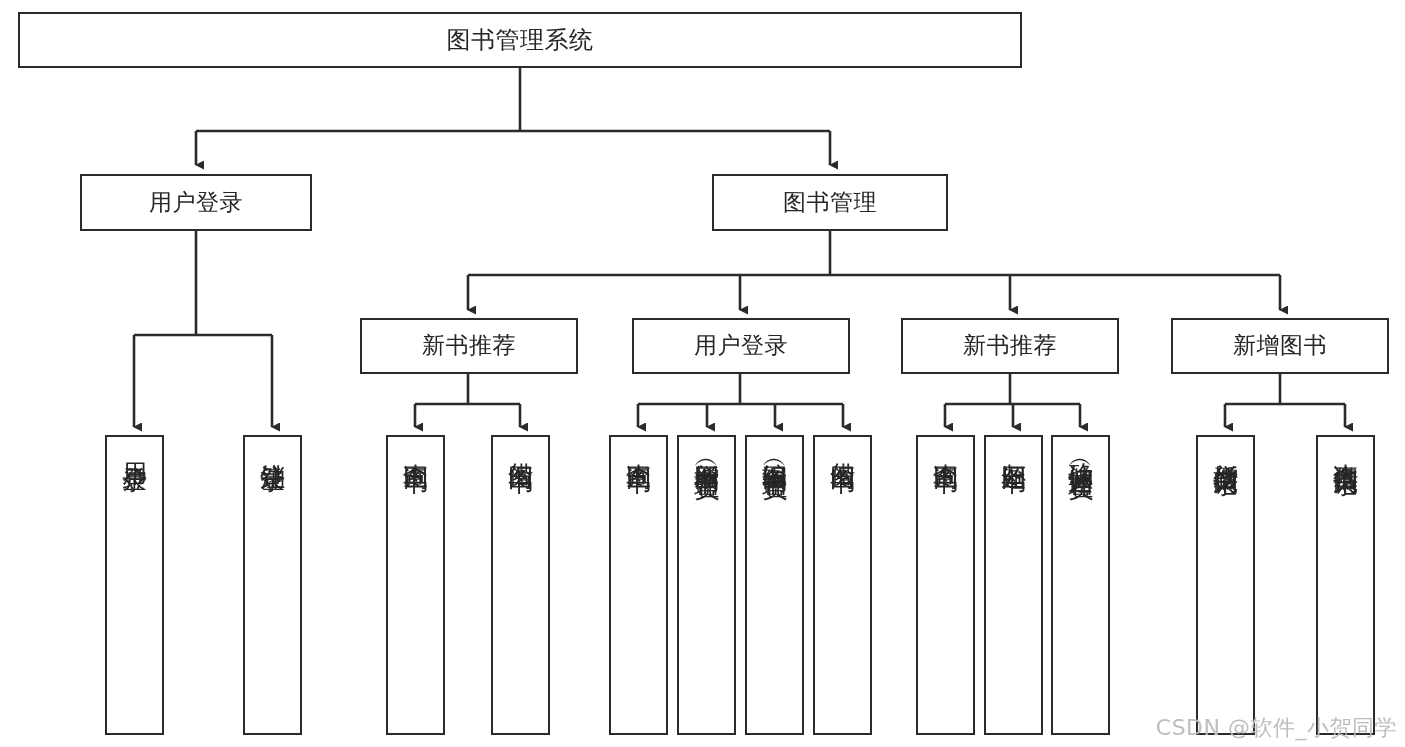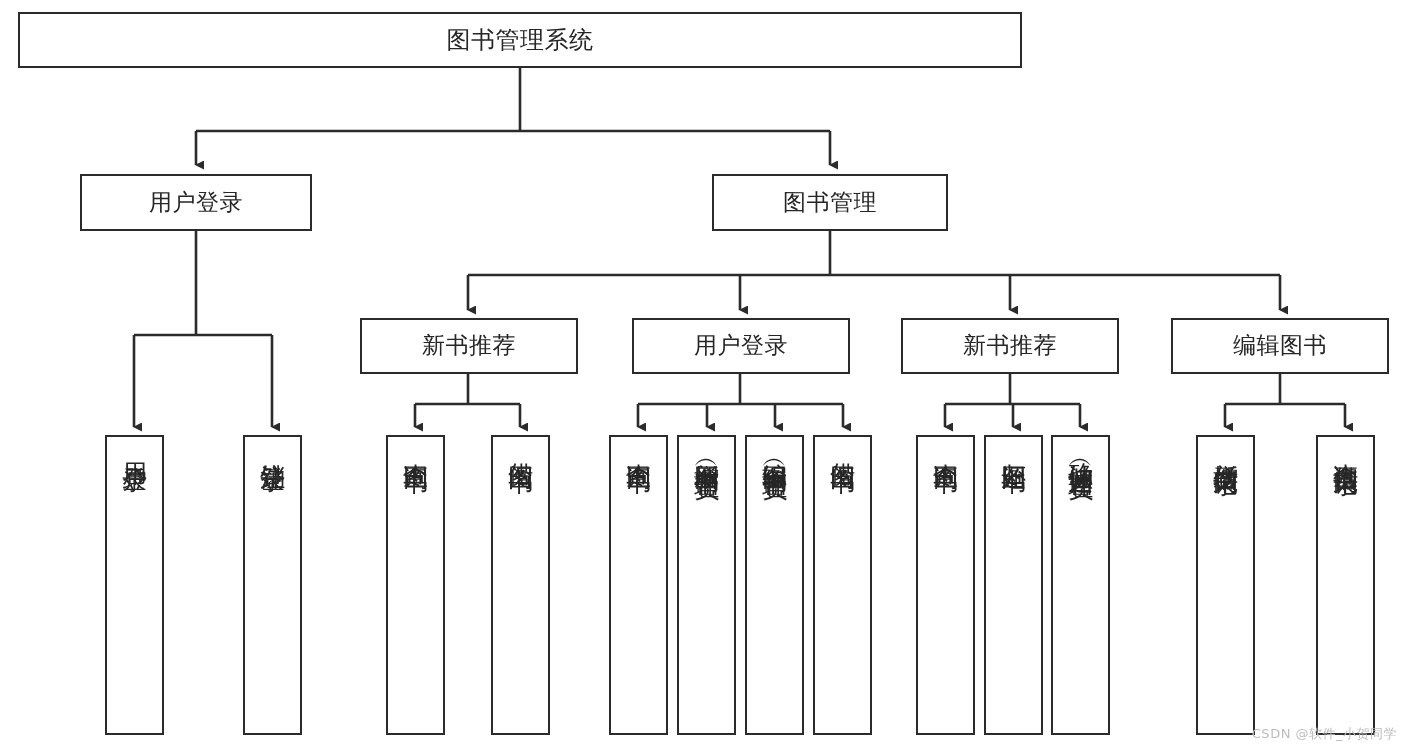--- a/index.html
+++ b/index.html
@@ -60,21 +60,21 @@
     text-orientation: upright;
     font-size: 25px;
     line-height: 1.02;
     letter-spacing: 2px;
     white-space: nowrap;
   }
   .watermark {
     position: absolute;
     right: 8px;
     bottom: 4px;
-    font-size: 13px;
+    font-size: 22px;
     color: #bdbdbd;
     letter-spacing: 0.5px;
     white-space: nowrap;
     font-family: "DejaVu Sans", "Liberation Sans", sans-serif;
   }
 </style>
 </head>
 <body>
 
 <div id="canvas">
@@ -147,21 +147,21 @@
 
   <div class="node h" style="left:632px; top:318px; width:218px; height:56px;">
     <span class="label">用户登录</span>
   </div>
 
   <div class="node h" style="left:901px; top:318px; width:218px; height:56px;">
     <span class="label">新书推荐</span>
   </div>
 
   <div class="node h" style="left:1171px; top:318px; width:218px; height:56px;">
-    <span class="label">编辑图书</span>
+    <span class="label">新增图书</span>
   </div>
 
   <div class="node v" style="left:105px; top:435px; width:59px; height:300px;">
     <span class="label">用户登录</span>
   </div>
 
   <div class="node v" style="left:243px; top:435px; width:59px; height:300px;">
     <span class="label">注销登录</span>
   </div>
 

